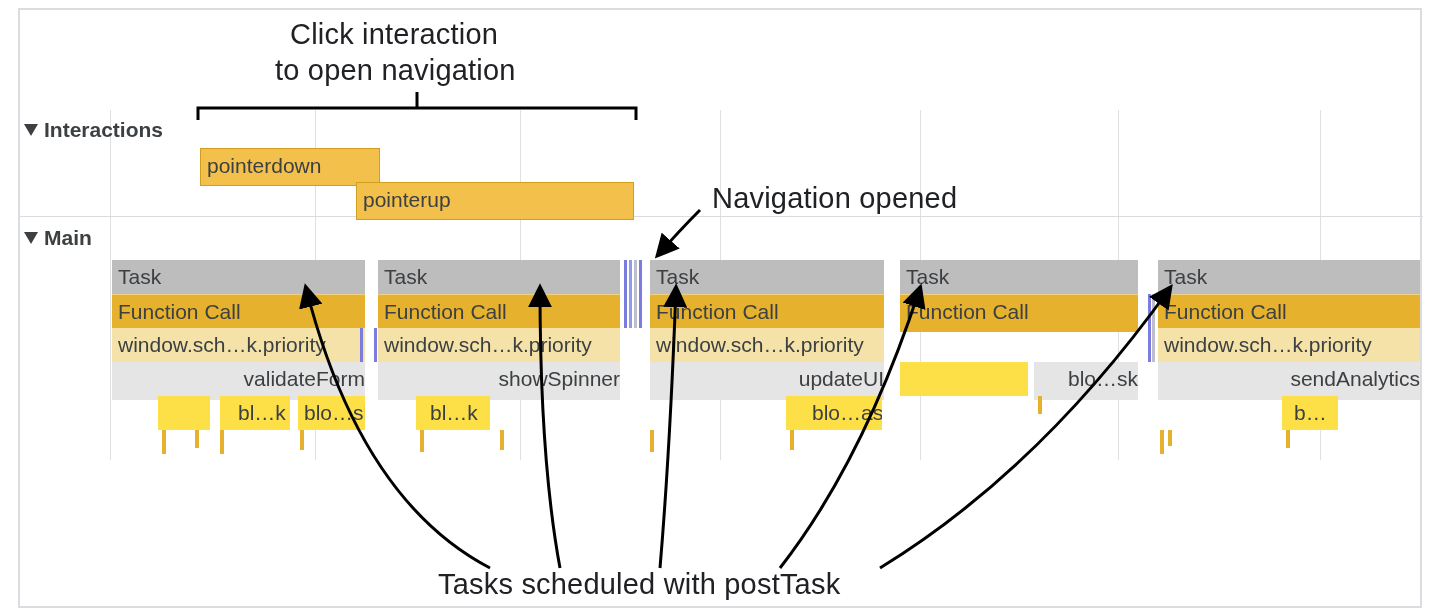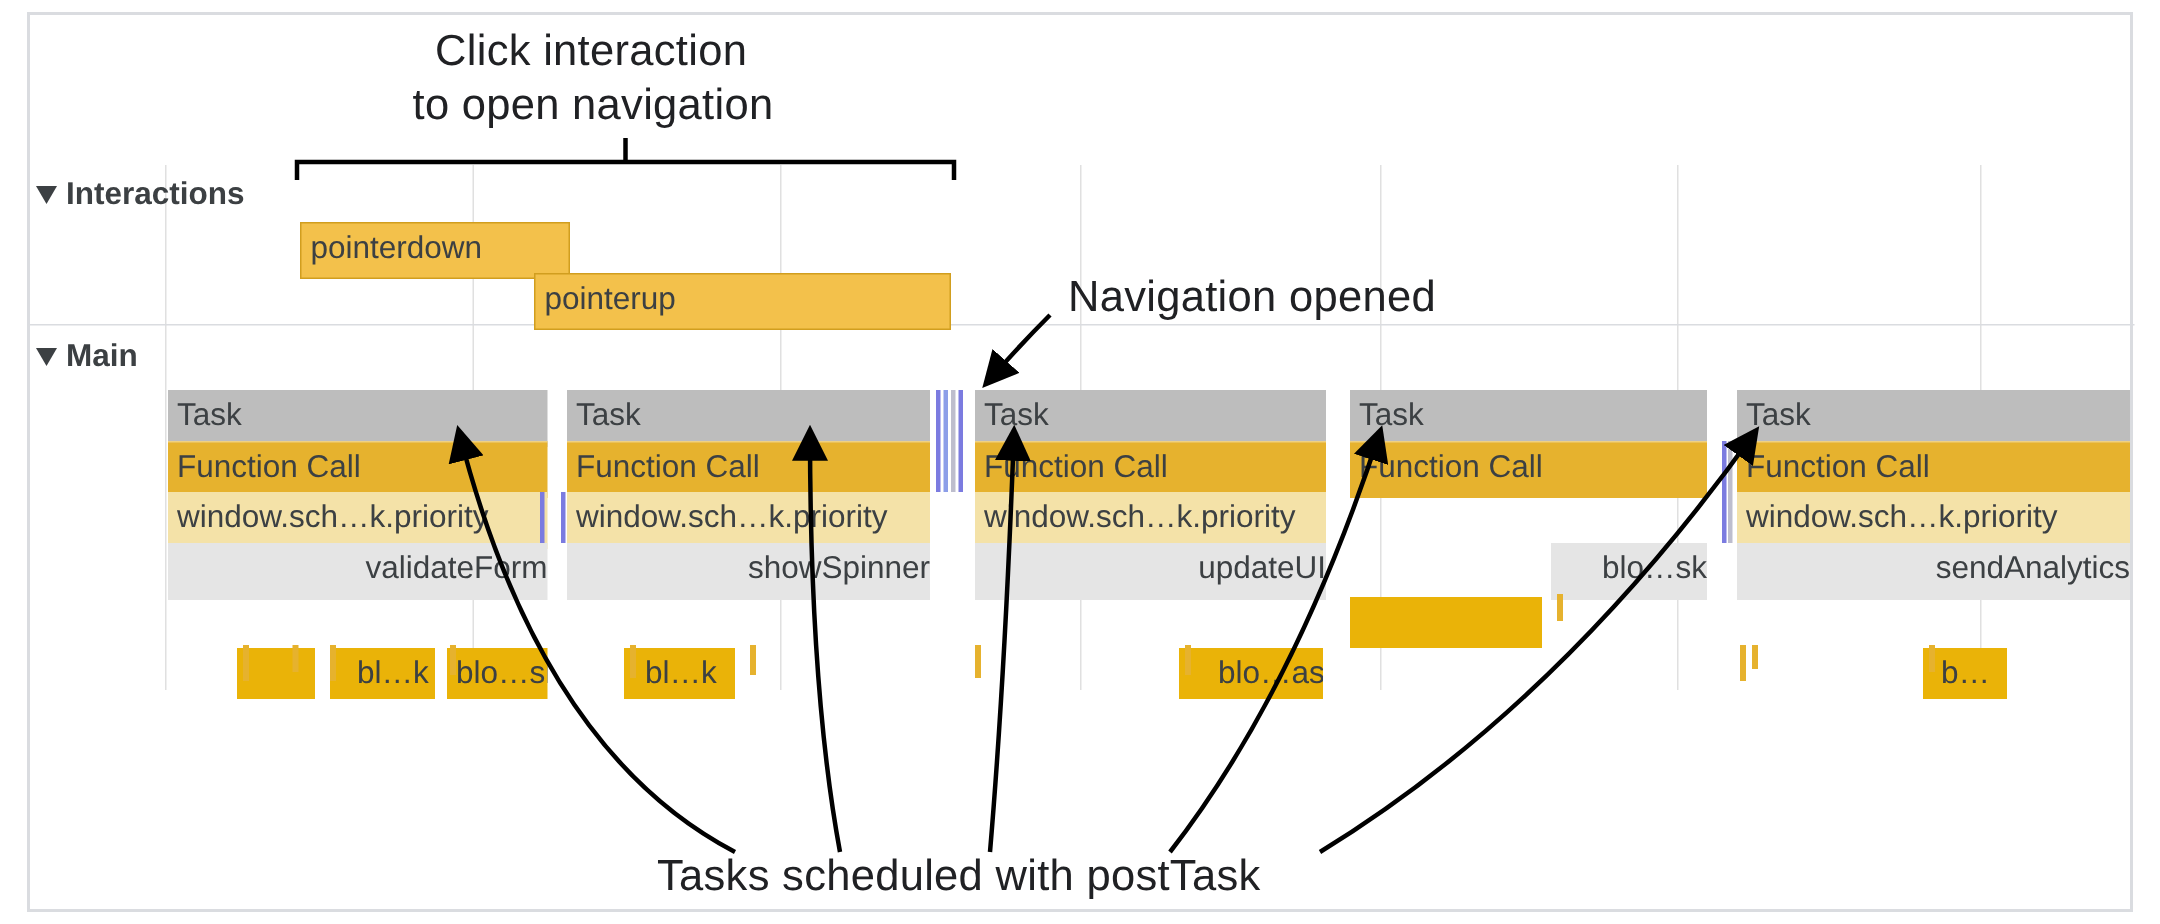--- a/index.html
+++ b/index.html
@@ -71,21 +71,21 @@
     padding-left: 6px;
     overflow: hidden;
     white-space: nowrap;
     color: #3c4043;
   }
   .bar-inter { background: #f3c14b; border: 1px solid #d19e1f; }
   .bar-task  { background: #bdbdbd; }
   .bar-func  { background: #e6b22e; border-top: 1px solid rgba(255,255,255,.4); }
   .bar-call  { background: #f4e2a8; }
   .bar-sub   { background: #e5e5e5; text-align: right; }
-  .bar-tiny  { background: #eab308; height: 34px; margin-top: 36px; }
+  .bar-tiny  { background: #fde047; height: 34px; }
   .stripe {
     position: absolute;
     width: 3px;
     background: #7b7be0;
   }
   .tick {
     position: absolute;
     width: 4px;
     background: #e6b22e;
   }

